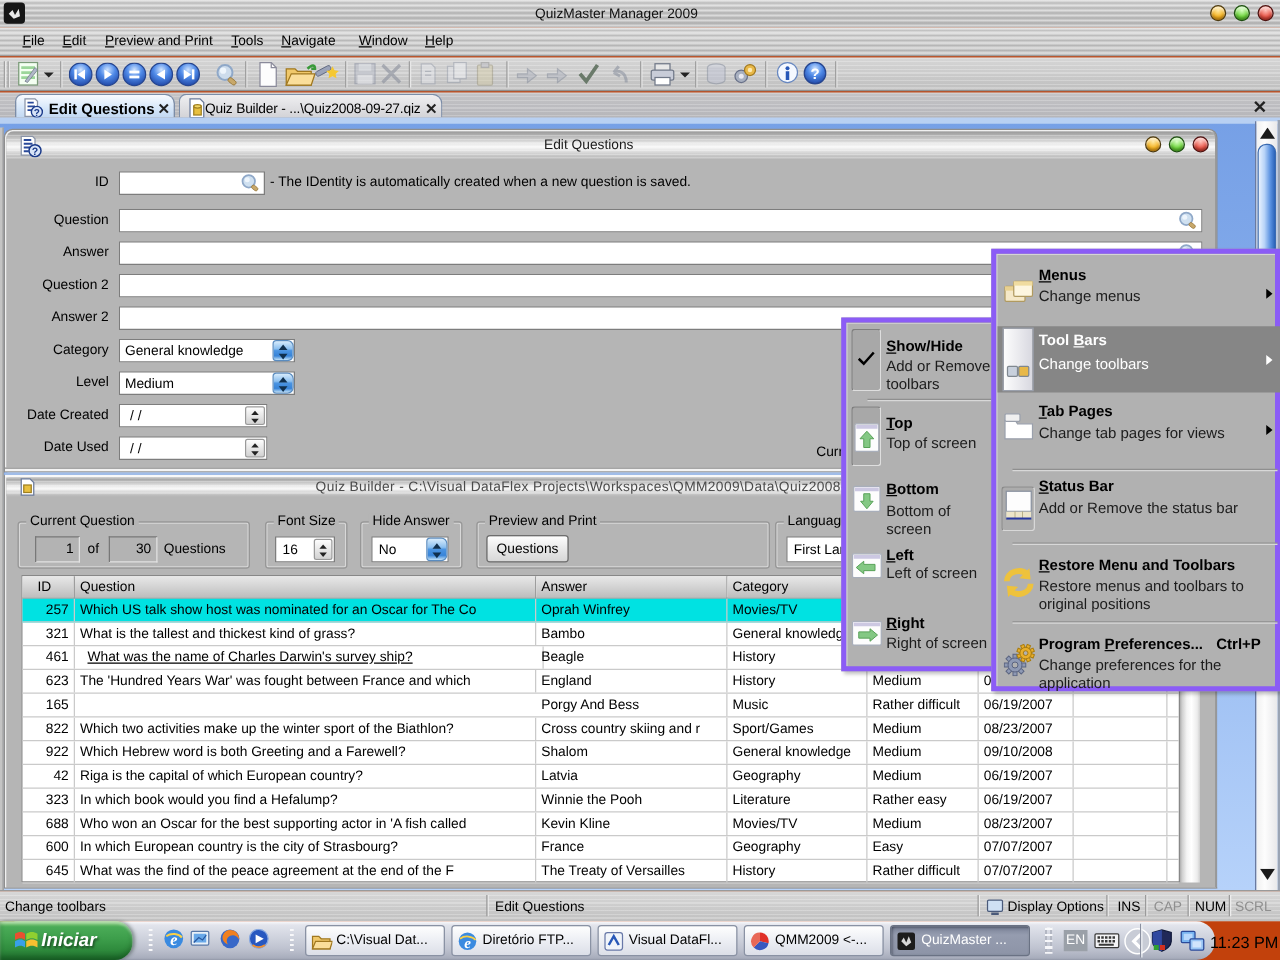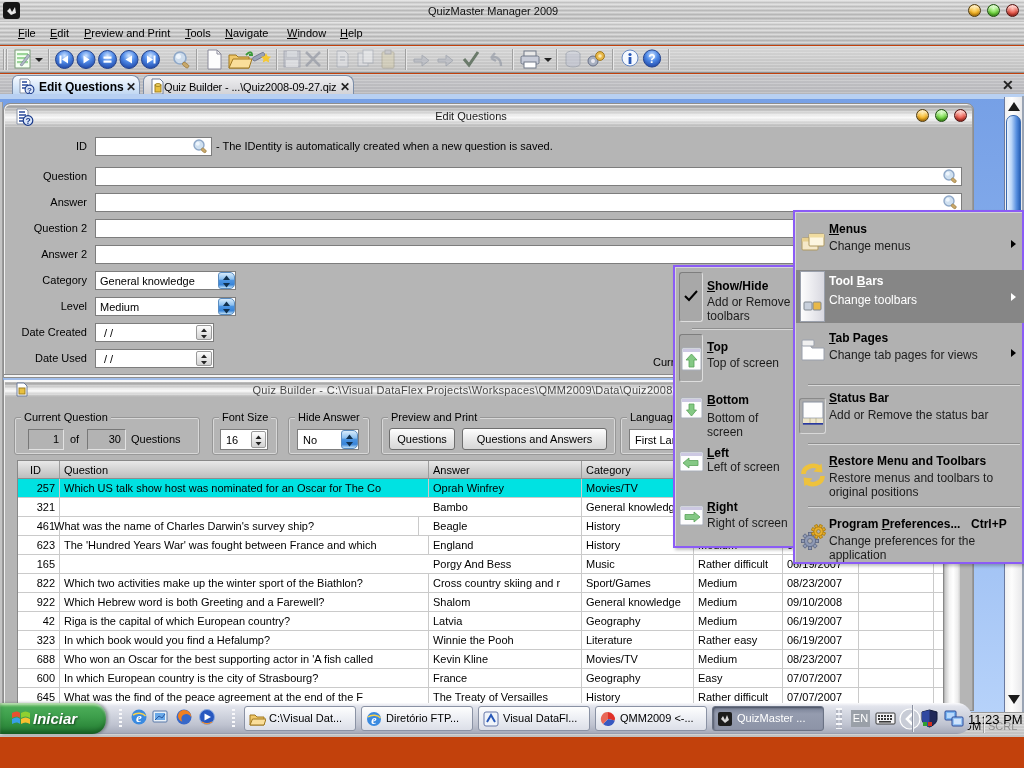--- a/index.html
+++ b/index.html
@@ -54,33 +54,33 @@
   text-align:right; padding:3px 4px 0 0; }
 .btn { position:absolute; height:22px; background:linear-gradient(180deg,#fefefe,#e9e9e9 50%,#d7d7d7);
   border:1px solid #6e6e6e; border-radius:3px; text-align:center; padding-top:4px; }
 #tbl { position:absolute; left:13px; top:82px; width:927px; height:246px; background:#fff; border:1px solid #888; }
 .th { position:absolute; top:0; height:18px; background:linear-gradient(180deg,#e8e8e8,#cfcfcf 60%,#bdbdbd);
   border-right:1px solid #9d9d9d; border-bottom:1px solid #8d8d8d; padding:3px 0 0 4px; overflow:hidden; white-space:nowrap; }
 .tr { position:absolute; left:0; width:925px; height:19px; border-bottom:1px solid #cacaca; overflow:hidden; }
 .td { position:absolute; top:0; height:19px; padding:3px 3px 0 4px; border-right:1px solid #cacaca; overflow:hidden; white-space:nowrap; }
 .num { text-align:right; padding-right:4px; }
 
-.menu { position:absolute; background:#b1b1b1; border:2px solid #8b5cf6;
-  box-shadow: inset 1px 1px 0 #d5d5d5, 2px 2px 3px rgba(0,0,0,.25); z-index:50;margin-top:11px; }
+.menu { position:absolute; background:#b1b1b1; border:4px solid #8b5cf6;
+  box-shadow: inset 1px 1px 0 #d5d5d5, 2px 2px 3px rgba(0,0,0,.25); z-index:50; }
 .mi-t { position:absolute; font-weight:bold; font-size:12px; color:#000; }
 .mi-d { position:absolute; font-size:12px; color:#1c1c1c; }
 .msep { position:absolute; height:2px; border-top:1px solid #8f8f8f; border-bottom:1px solid #d8d8d8; }
 .marrow { position:absolute; width:0; height:0; border-left:5px solid #000; border-top:4px solid transparent; border-bottom:4px solid transparent; }
 
 #statusbar { left:0; top:712px; width:1024px; height:25px; border-top:1px solid #9a9a9a;
   background: repeating-linear-gradient(180deg, rgba(255,255,255,.25) 0 1px, rgba(255,255,255,0) 1px 3px),
   linear-gradient(180deg,#d8d8d8,#c0c0c0); }
 #statusbar span { position:absolute; top:7px; }
 
-#taskbar { left:0; top:703px; width:972px; height:31px;
+#taskbar { left:0; top:737px; width:972px; height:31px;
   background:linear-gradient(180deg,#fbfbfd 0%,#e2e4ec 10%,#cdd1dc 45%,#bfc3d0 70%,#a8adbc 95%,#9298a8 100%);border-radius:15px; }
 .taskbtn { position:absolute; top:3px; height:25px; border-radius:3px; color:#000; border:1px solid #8a92a4;
   background:linear-gradient(180deg,#fefefe 0%,#eef0f5 45%,#dcdfe8 100%);
   padding:5px 4px 0 24px; overflow:hidden; white-space:nowrap; font-size:11px; }
 .taskbtn.pressed { background:linear-gradient(180deg,#788095 0%,#959caf 30%,#8d94a7 100%);
   box-shadow: inset 1px 1px 2px rgba(20,25,40,.5); color:#fff; border:1px solid #6a7284; }
 .qlicon { position:absolute; top:6px; width:17px; height:17px; }
 </style>
 </head>
 <body>
@@ -373,21 +373,20 @@
       <div class="field" style="left:293px;top:51px;width:62px;height:21px;padding:4px 0 0 5px;">No
         <div class="combobtn"><svg width="15" height="19">
               <path d="M7.5 3.5 L11 8 L4 8 Z" fill="#10304e"></path>
               <path d="M7.5 15.5 L11 11 L4 11 Z" fill="#10304e"></path>
             </svg></div>
       </div>
       <div class="gbox" style="left:377px;top:39px;width:235px;height:38px;">
           <span class="cap">Preview and Print</span>
         </div>
       <div class="btn" style="left:385px;top:50px;width:66px;">Questions</div>
-      <div class="btn" style="left:458px;top:50px;width:145px;">Questions and Answers</div>
       <div class="gbox" style="left:616px;top:39px;width:204px;height:38px;">
           <span class="cap">Language</span>
         </div>
       <div class="field" style="left:625px;top:51px;width:133px;height:21px;padding:4px 0 0 5px;">First Language</div>
 
       <div id="tbl">
         <div class="th" style="left:0;width:42px;padding-left:12px;">ID</div>
         <div class="th" style="left:42px;width:369px;">Question</div>
         <div class="th" style="left:411px;width:153px;">Answer</div>
         <div class="th" style="left:564px;width:112px;">Category</div>
@@ -398,29 +397,30 @@
           <div class="td num" style="left:0;width:42px;">257</div>
           <div class="td" style="left:42px;width:369px;">Which US talk show host was nominated for an Oscar for The Co</div>
           <div class="td" style="left:411px;width:153px;">Oprah Winfrey</div>
           <div class="td" style="left:564px;width:112px;">Movies/TV</div>
           <div class="td" style="left:676px;width:89px;">Medium</div>
           <div class="td" style="left:765px;width:76px;">06/19/2007</div>
           <div class="td" style="left:841px;width:75px;"></div>
         </div>
         <div class="tr" style="top:37px;">
           <div class="td num" style="left:0;width:42px;">321</div>
+          <div class="td" style="left:42px;width:369px;">What is the tallest and thickest kind of grass?</div>
           <div class="td" style="left:411px;width:153px;">Bambo</div>
           <div class="td" style="left:564px;width:112px;">General knowledge</div>
           <div class="td" style="left:676px;width:89px;">Medium</div>
           <div class="td" style="left:765px;width:76px;">06/19/2007</div>
           <div class="td" style="left:841px;width:75px;"></div>
         </div>
         <div class="tr" style="top:56px;">
           <div class="td num" style="left:0;width:42px;">461</div>
-          <div class="td" style="left:32px;width:369px;">What was the name of Charles Darwin's survey ship?</div>
+          <div class="td" style="left:48px;width:369px;text-decoration:underline;">What was the name of Charles Darwin's survey ship?</div>
           <div class="td" style="left:411px;width:153px;">Beagle</div>
           <div class="td" style="left:564px;width:112px;">History</div>
           <div class="td" style="left:676px;width:89px;">Medium</div>
           <div class="td" style="left:765px;width:76px;">06/19/2007</div>
           <div class="td" style="left:841px;width:75px;"></div>
         </div>
         <div class="tr" style="top:75px;">
           <div class="td num" style="left:0;width:42px;">623</div>
           <div class="td" style="left:42px;width:369px;">The 'Hundred Years War' was fought between France and which</div>
           <div class="td" style="left:411px;width:153px;">England</div>

